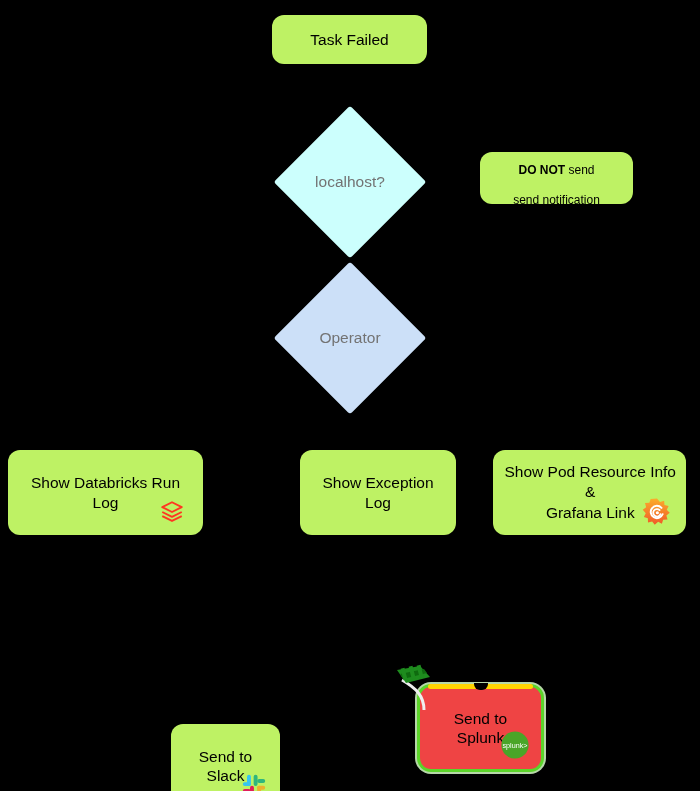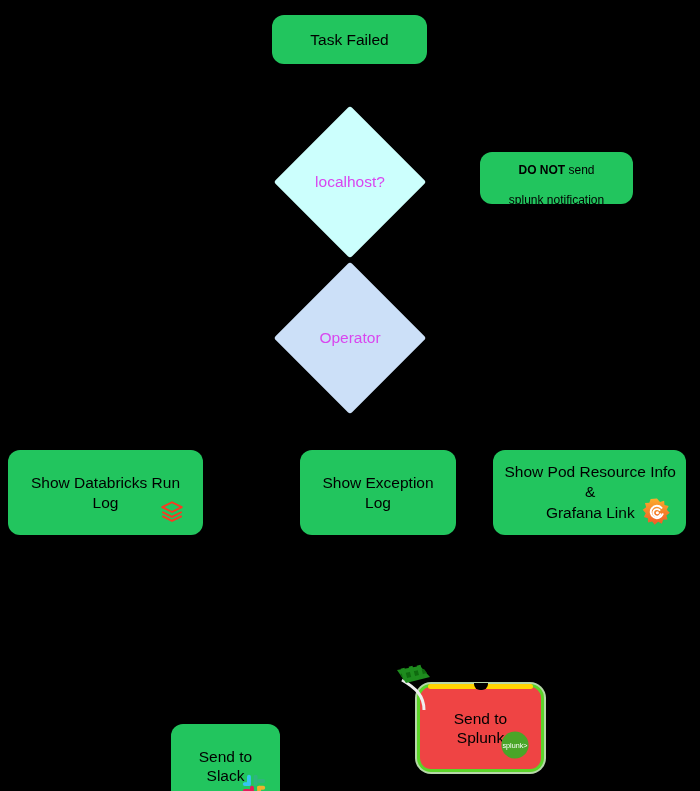--- a/index.html
+++ b/index.html
@@ -20,21 +20,21 @@
 
   
   .node {
     position: absolute;
     box-sizing: border-box;
     display: flex;
     align-items: center;
     justify-content: center;
     text-align: center;
     color: #000000;
-    background: #22c55e;
+    background: #bef264;
     border-radius: 12px;
     line-height: 1.25;
     font-size: 15.5px;
   }
   .node .label {
     display: block;
     padding: 0 10px;
     white-space: pre-line;
   }
 
@@ -47,21 +47,21 @@
   }
   .diamond .shape {
     position: absolute;
     inset: 0;
     transform: rotate(45deg);
     border-radius: 3px;
   }
   .diamond .label {
     position: relative;
     z-index: 2;
-    color: #d946ef;
+    color: #737373;
     font-size: 15.5px;
     white-space: nowrap;
   }
 
   
   .node.selected {
     background: #ef4444;
     border: 3px solid #5bd52a;
     border-radius: 14px;
     box-shadow: 0 0 0 2px #b6d7a8;
@@ -112,21 +112,21 @@
   </div>
 
   <div class="diamond" style="left:296px; top:128px; width:108px; height:108px;">
     <span class="shape" style="background:#ccfffd;"></span>
     <span class="label">localhost?</span>
   </div>
 
   <div class="node" style="left:480px; top:152px; width:153px; height:52px; font-size:12px;">
     <span class="label">
       <span class="bold">DO NOT</span><span> send</span><br>
-      <span>splunk notification</span>
+      <span>send notification</span>
     </span>
   </div>
 
   <div class="diamond" style="left:296px; top:284px; width:108px; height:108px;">
     <span class="shape" style="background:#cce0f8;"></span>
     <span class="label">Operator</span>
   </div>
 
   <div class="node" style="left:8px; top:450px; width:195px; height:85px;">
     <span class="label">Show Databricks Run Log</span>

